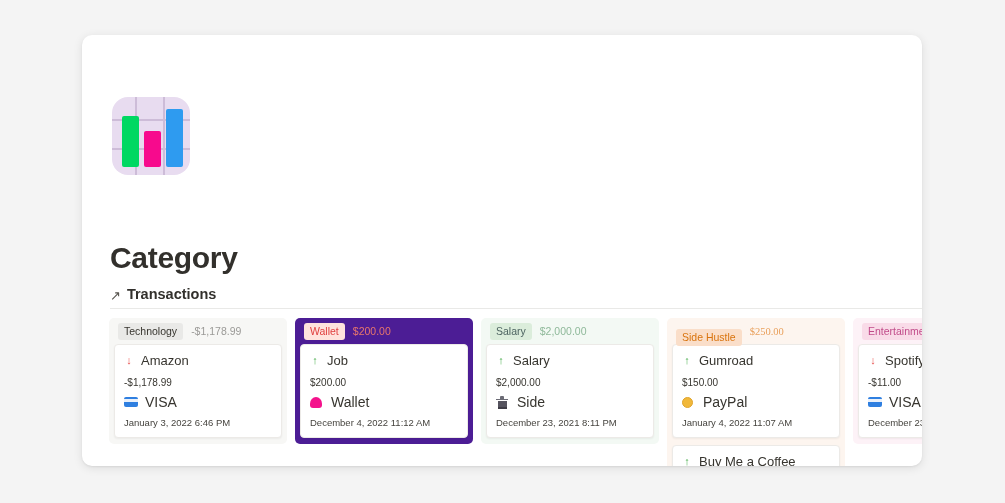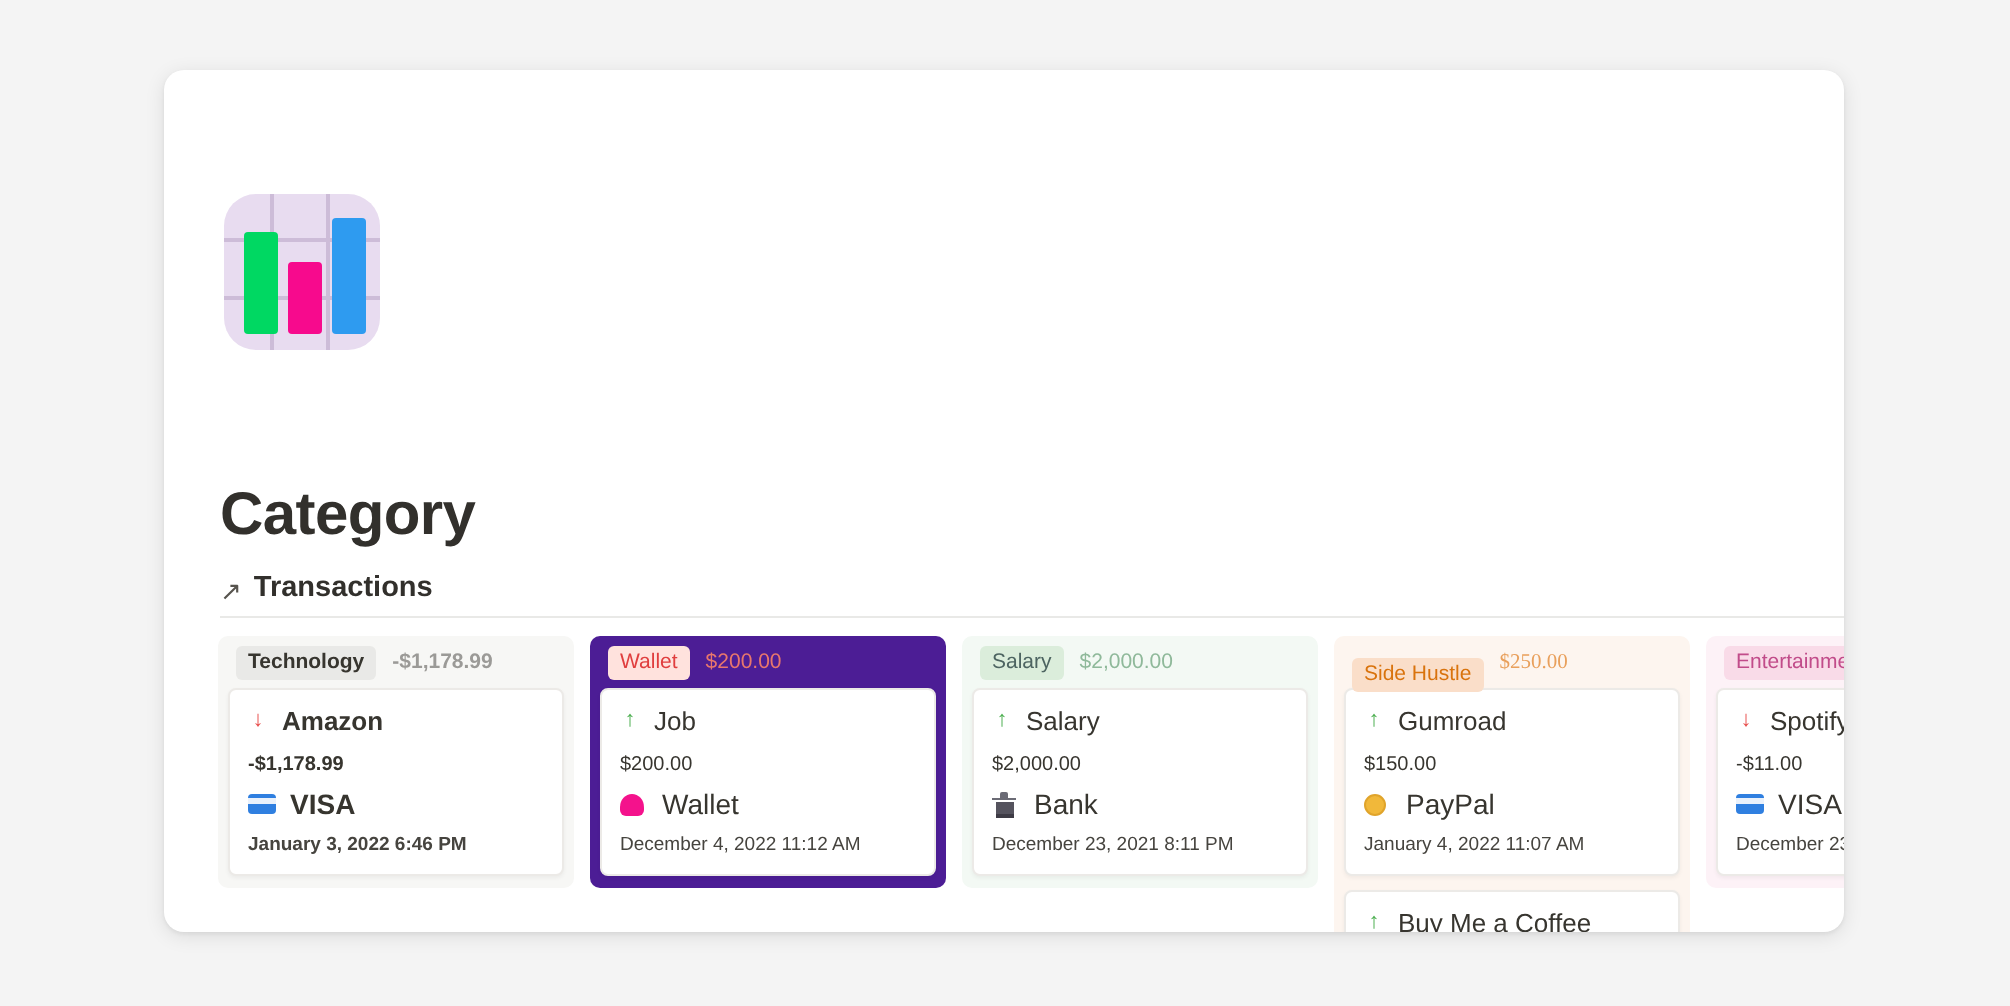--- a/index.html
+++ b/index.html
@@ -282,21 +282,21 @@
 
       <div class="page-title">Category</div>
 
       <div class="tx-header">
         <span class="tx-arrow">↗</span>
         <span class="tx-title">Transactions</span>
       </div>
       <div class="tx-divider"></div>
 
       <div class="board">
-          <div class="column" style="background: rgb(247, 247, 245); font-weight: bold;">
+          <div class="column" style="background: rgb(247, 247, 245);">
             <div class="col-head">
               <span class="tag" style="background: rgb(233, 233, 231); color: rgb(55, 53, 47);">Technology</span>
               <span class="col-total" style="color: rgb(155, 154, 151);">-$1,178.99</span>
             </div>
             <div class="cards">
               <div class="tx-card">
                 <div class="tx-name-row">
                   <span class="dir-icon dir-out">↓</span>
                   <span class="tx-name">Amazon</span>
                 </div>
@@ -344,21 +344,21 @@
                   <span class="dir-icon dir-in">↑</span>
                   <span class="tx-name">Salary</span>
                 </div>
                 <div class="tx-amount">$2,000.00</div>
                 <div class="tx-account-row">
                   <span class="acct-icon">
                     <span class="icon-bank" style="display: block;">
                       <span class="bank-roof"></span>
                     </span>
                   </span>
-                  <span class="acct-label">Bank</span>
+                  <span class="acct-label">Side</span>
                 </div>
                 <div class="tx-date">December 23, 2021 8:11 PM</div>
               </div>
             </div>
           </div>
           <div class="column" style="background: rgb(253, 245, 239);">
             <div class="col-head">
               <span class="tag" style="background: rgb(250, 222, 201); color: rgb(217, 115, 13); margin-top: 12px;">Side Hustle</span>
               <span class="col-total" style="color: rgb(233, 160, 92); font-family: Liberation Serif, serif;">$250.00</span>
             </div>

